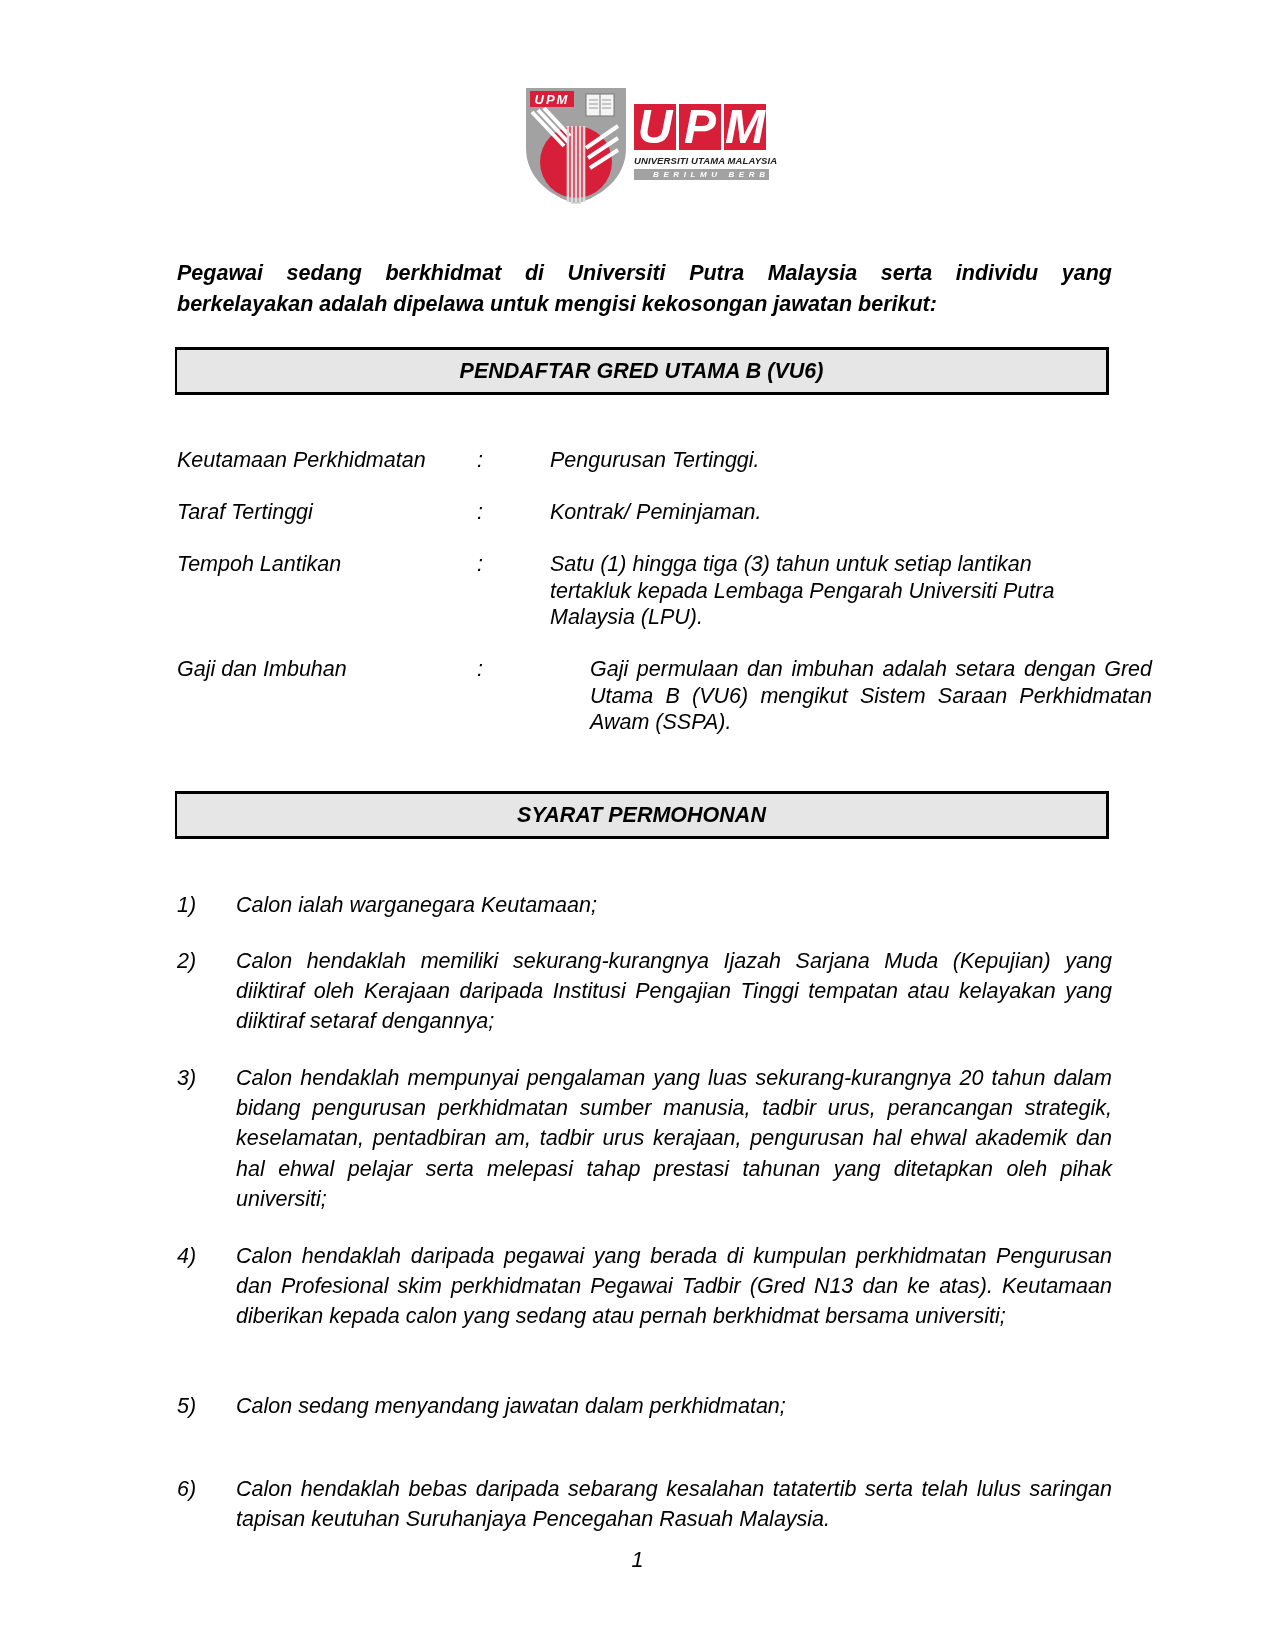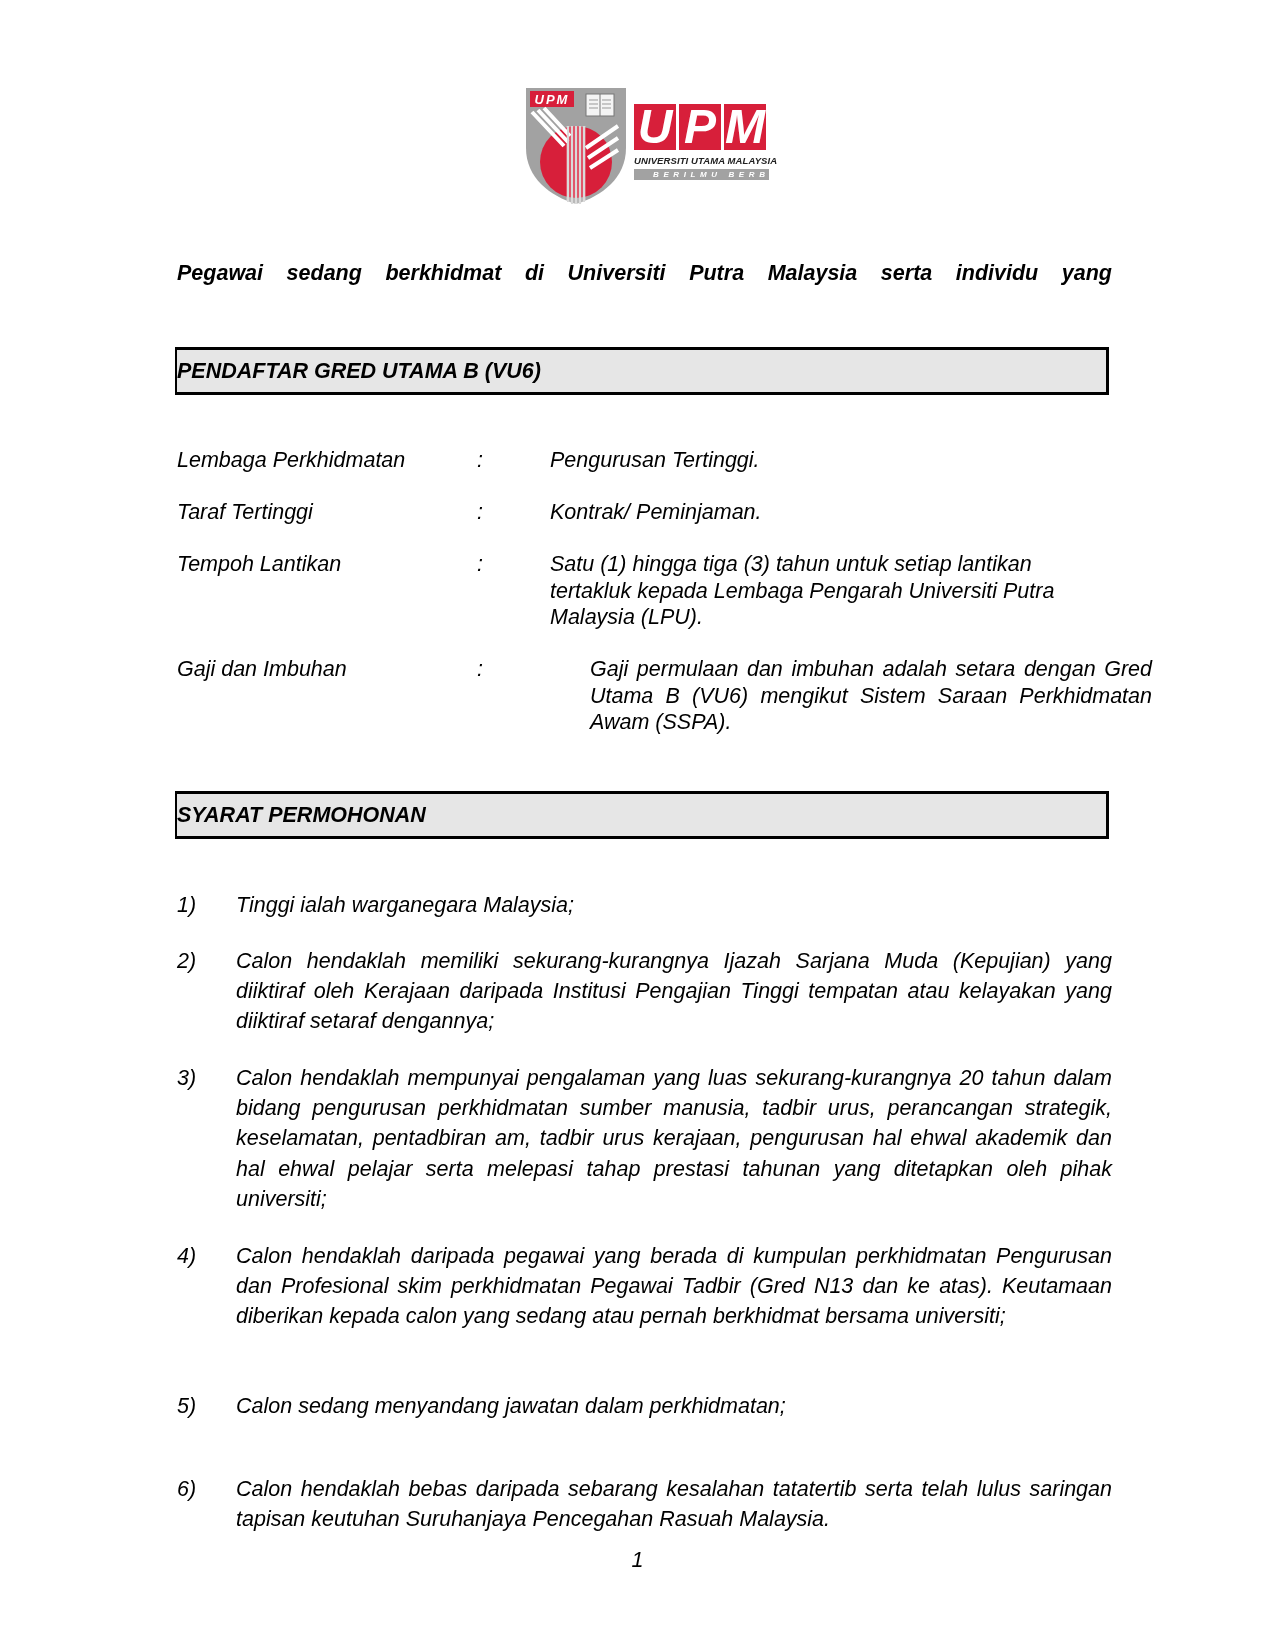--- a/index.html
+++ b/index.html
@@ -20,21 +20,21 @@
                 letter-spacing: 4.6px; padding: 1px 19px; margin-top: 3px; white-space: nowrap; }
 
     
     #intro { left: 177px; top: 258px; width: 935px; font-size: 21.5px; font-weight: bold;
              line-height: 31px; text-align: justify; text-align-last: left; }
     #intro .l1 { text-align: justify; text-align-last: justify; display: block; }
 
     
     .section-box { left: 175px; width: 929px; height: 42px; background: #e6e6e6;
                    border: 3px solid #000; border-left-width: 2px; border-right-width: 3px;
-                   display: flex; align-items: center; justify-content: flex-start;
+                   display: flex; align-items: center; justify-content: center;
                    font-weight: bold; font-size: 21.5px; }
     #box1 { top: 347px; }
     #box2 { top: 791px; }
 
     
     .info-row { left: 177px; width: 935px; font-size: 21.5px; line-height: 26.5px; }
     .info-label { position: absolute; left: 0; top: 0; white-space: nowrap; }
     .info-colon { position: absolute; left: 300px; top: 0; }
     .info-value { position: absolute; left: 373px; top: 0; width: 562px; }
     .justify-full { text-align: justify; text-align-last: left; margin-left: 40px; }
@@ -81,28 +81,29 @@
       <div class="wm-letter">P</div>
       <div class="wm-letter">M</div>
     </div>
     <div class="wm-name">UNIVERSITI UTAMA MALAYSIA</div>
     <div class="wm-motto">BERILMU BERBAKTI</div>
   </div>
 </div>
 
 <div id="intro" class="abs">
   <span class="l1">Pegawai sedang berkhidmat di Universiti Putra Malaysia serta individu yang</span>
+  <span>berkelayakan adalah dipelawa untuk mengisi kekosongan jawatan berikut:</span>
 </div>
 
 <div id="box1" class="abs section-box">
   <span>PENDAFTAR GRED UTAMA B (VU6)</span>
 </div>
 
 <div id="row1" class="abs info-row">
-  <span class="info-label">Lembaga Perkhidmatan</span>
+  <span class="info-label">Keutamaan Perkhidmatan</span>
   <span class="info-colon">:</span>
   <span class="info-value">Pengurusan Tertinggi.</span>
 </div>
 <div id="row2" class="abs info-row">
   <span class="info-label">Taraf Tertinggi</span>
   <span class="info-colon">:</span>
   <span class="info-value">Kontrak/ Peminjaman.</span>
 </div>
 <div id="row3" class="abs info-row">
   <span class="info-label">Tempoh Lantikan</span>
@@ -114,21 +115,21 @@
   <span class="info-colon">:</span>
   <span class="info-value justify-full">Gaji permulaan dan imbuhan adalah setara dengan Gred Utama B (VU6) mengikut Sistem Saraan Perkhidmatan Awam (SSPA).</span>
 </div>
 
 <div id="box2" class="abs section-box">
   <span>SYARAT PERMOHONAN</span>
 </div>
 
 <div id="req1" class="abs req-item">
   <span class="req-num">1)</span>
-  <span class="req-text">Tinggi ialah warganegara Malaysia;</span>
+  <span class="req-text">Calon ialah warganegara Keutamaan;</span>
 </div>
 <div id="req2" class="abs req-item">
   <span class="req-num">2)</span>
   <span class="req-text">Calon hendaklah memiliki sekurang-kurangnya Ijazah Sarjana Muda (Kepujian) yang diiktiraf oleh Kerajaan daripada Institusi Pengajian Tinggi tempatan atau kelayakan yang diiktiraf setaraf dengannya;</span>
 </div>
 <div id="req3" class="abs req-item">
   <span class="req-num">3)</span>
   <span class="req-text">Calon hendaklah mempunyai pengalaman yang luas sekurang-kurangnya 20 tahun dalam bidang pengurusan perkhidmatan sumber manusia, tadbir urus, perancangan strategik, keselamatan, pentadbiran am, tadbir urus kerajaan, pengurusan hal ehwal akademik dan hal ehwal pelajar serta melepasi tahap prestasi tahunan yang ditetapkan oleh pihak universiti;</span>
 </div>
 <div id="req4" class="abs req-item">

